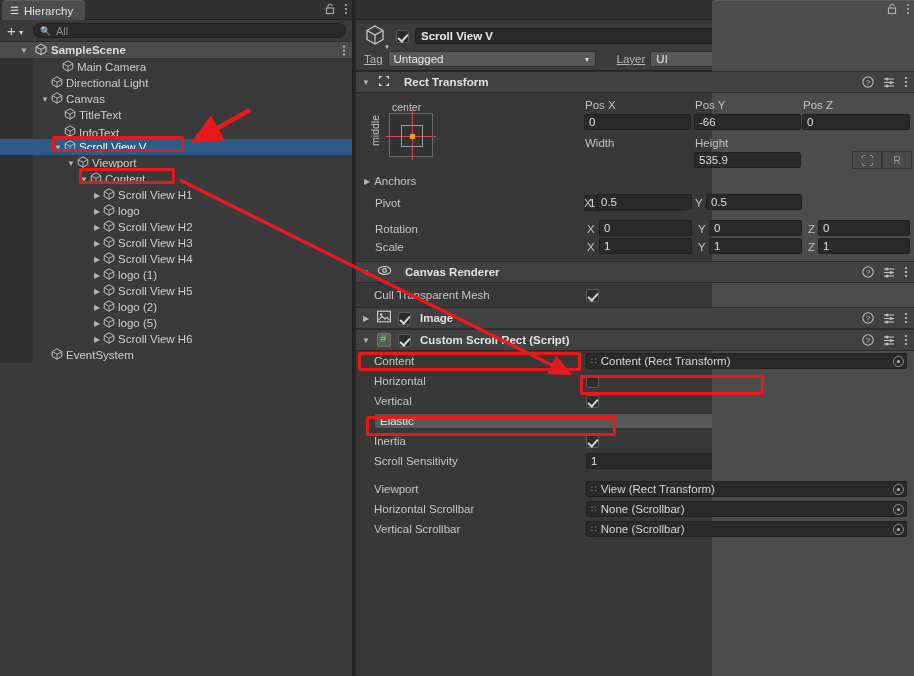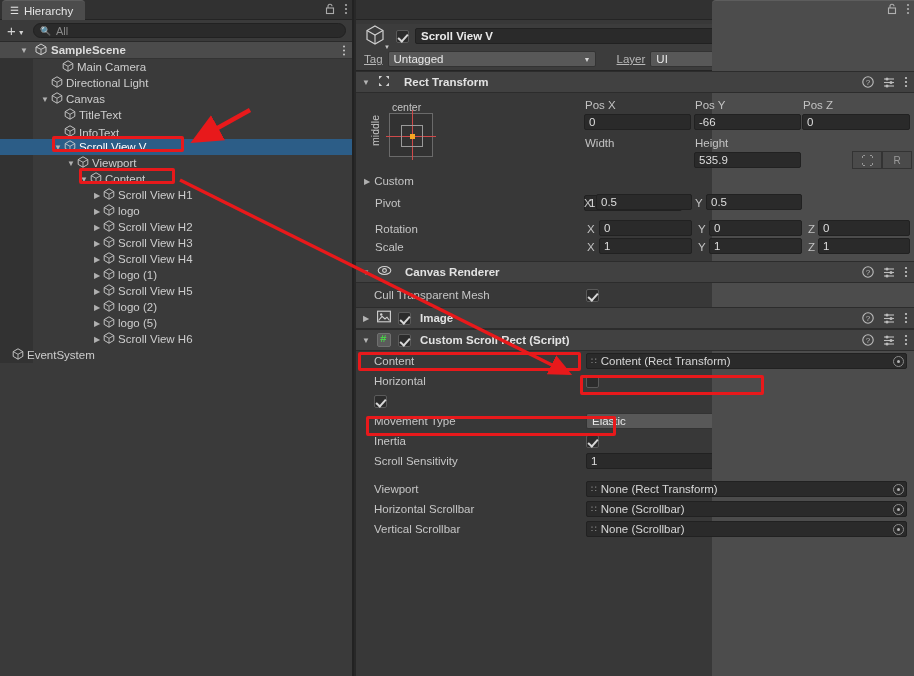--- a/index.html
+++ b/index.html
@@ -532,21 +532,21 @@
         </div>
         <div class="tree-row" style="padding-left: 91px;">
           <span class="twisty">▶</span>
           <span class="cube"><svg width="12" height="12" viewBox="0 0 12 12">
               <polygon points="6,0.8 10.8,3.6 10.8,8.4 6,11.2 1.2,8.4 1.2,3.6" fill="none" stroke="#c9c9c9" stroke-width="0.95"></polygon>
               <polyline points="1.2,3.6 6,6.3 10.8,3.6" fill="none" stroke="#c9c9c9" stroke-width="0.85"></polyline>
               <line x1="6" y1="6.3" x2="6" y2="11.2" stroke="#c9c9c9" stroke-width="0.85"></line>
             </svg></span>
           <span>Scroll View H6</span>
         </div>
-        <div class="tree-row" style="">
+        <div class="tree-row" style="padding-left: 39px;">
           <span class="twisty"></span>
           <span class="cube"><svg width="12" height="12" viewBox="0 0 12 12">
               <polygon points="6,0.8 10.8,3.6 10.8,8.4 6,11.2 1.2,8.4 1.2,3.6" fill="none" stroke="#c9c9c9" stroke-width="0.95"></polygon>
               <polyline points="1.2,3.6 6,6.3 10.8,3.6" fill="none" stroke="#c9c9c9" stroke-width="0.85"></polyline>
               <line x1="6" y1="6.3" x2="6" y2="11.2" stroke="#c9c9c9" stroke-width="0.85"></line>
             </svg></span>
           <span>EventSystem</span>
         </div>
       </div>
   </div>
@@ -685,21 +685,21 @@
         <svg width="11" height="11" viewBox="0 0 11 11">
             <path d="M0.5 3 L0.5 0.5 L3 0.5 M8 0.5 L10.5 0.5 L10.5 3 M10.5 8 L10.5 10.5 L8 10.5 M3 10.5 L0.5 10.5 L0.5 8" fill="none" stroke="#9a9a9a" stroke-width="1" stroke-dasharray="2 1.2"></path>
           </svg>
       </div>
       <div class="bp-btn" style="position:absolute;left:526px;top:58px;">
         <span>R</span>
       </div>
 
       <div style="position:absolute;left:8px;top:82px;display:flex;align-items:center;gap:4px;">
         <span style="font-size:8px;color:#b0b0b0;">▶</span>
-        <span style="font-size:11.5px;">Custom</span>
+        <span style="font-size:11.5px;">Anchors</span>
       </div>
 
       <span style="position:absolute;left:19px;top:104px;font-size:11.5px;">Pivot</span>
       <span class="axis-lbl" style="position:absolute;left:228px;top:104px;">X</span>
       <div class="inputbox" style="position:absolute;left:240px;top:101px;width:96px;">
         <span>0.5</span>
         </div>
       <span class="axis-lbl" style="position:absolute;left:339px;top:104px;">Y</span>
       <div class="inputbox" style="position:absolute;left:350px;top:101px;width:96px;">
         <span>0.5</span>
@@ -835,45 +835,45 @@
             <span class="dots2">∷</span>
             <span>Content (Rect Transform)</span>
             <span class="picker"></span>
           </div>
         </div>
         <div class="row">
           <span class="lbl">Horizontal</span>
           <div class="cb"></div>
         </div>
         <div class="row">
+          <span class="lbl">Vertical</span>
           <div class="cb checked"></div>
         </div>
         <div class="row">
-          <span class="lbl">Movement Type</span>
           <div class="dropdown" style="flex: 1 1 0%; margin-right: 7px;">
             <span>Elastic</span>
             <span class="dd-caret">▼</span>
           </div>
         </div>
         <div class="row">
           <span class="lbl">Inertia</span>
           <div class="cb checked"></div>
         </div>
         <div class="row">
           <span class="lbl">Scroll Sensitivity</span>
           <div class="inputbox" style="flex: 1 1 0%; margin-right: 7px;">
             <span>1</span>
           </div>
         </div>
         <div style="height: 8px;"></div>
         <div class="row">
           <span class="lbl">Viewport</span>
           <div class="objfield" style="flex: 1 1 0%; margin-right: 7px;">
             <span class="dots2">∷</span>
-            <span>None (Rect Transform)</span>
+            <span>View (Rect Transform)</span>
             <span class="picker"></span>
           </div>
         </div>
         <div class="row">
           <span class="lbl">Horizontal Scrollbar</span>
           <div class="objfield" style="flex: 1 1 0%; margin-right: 7px;">
             <span class="dots2">∷</span>
             <span>None (Scrollbar)</span>
             <span class="picker"></span>
           </div>

